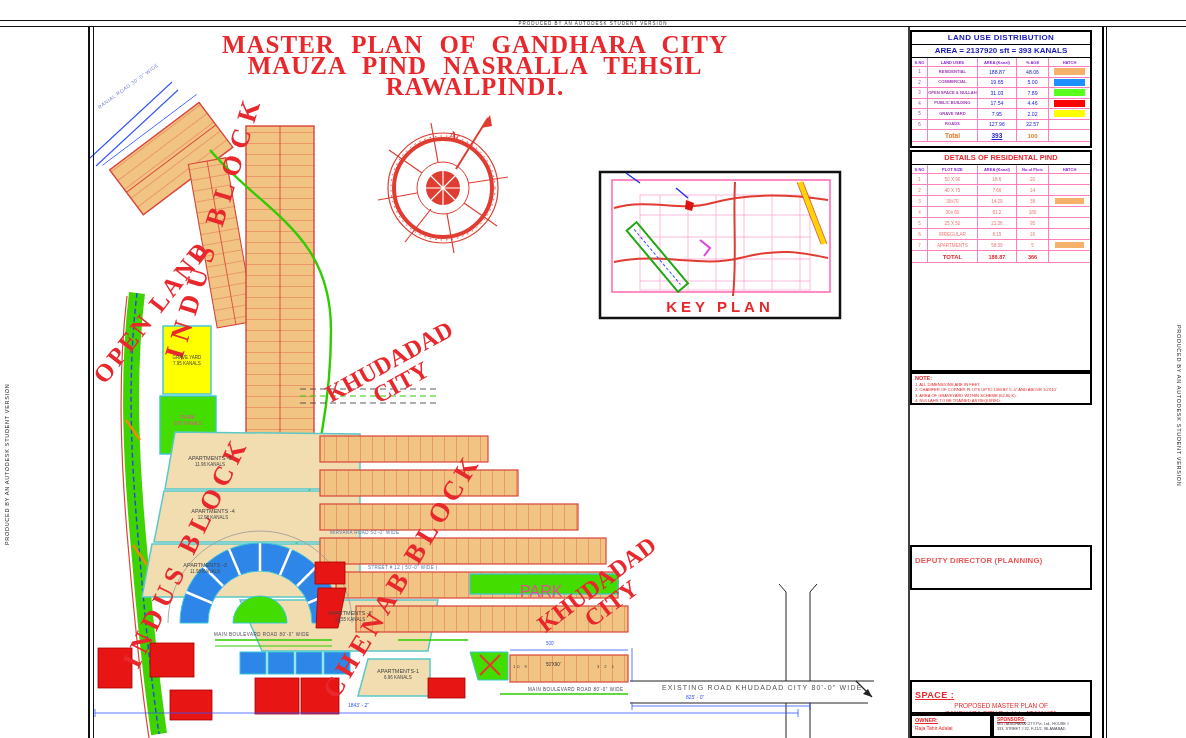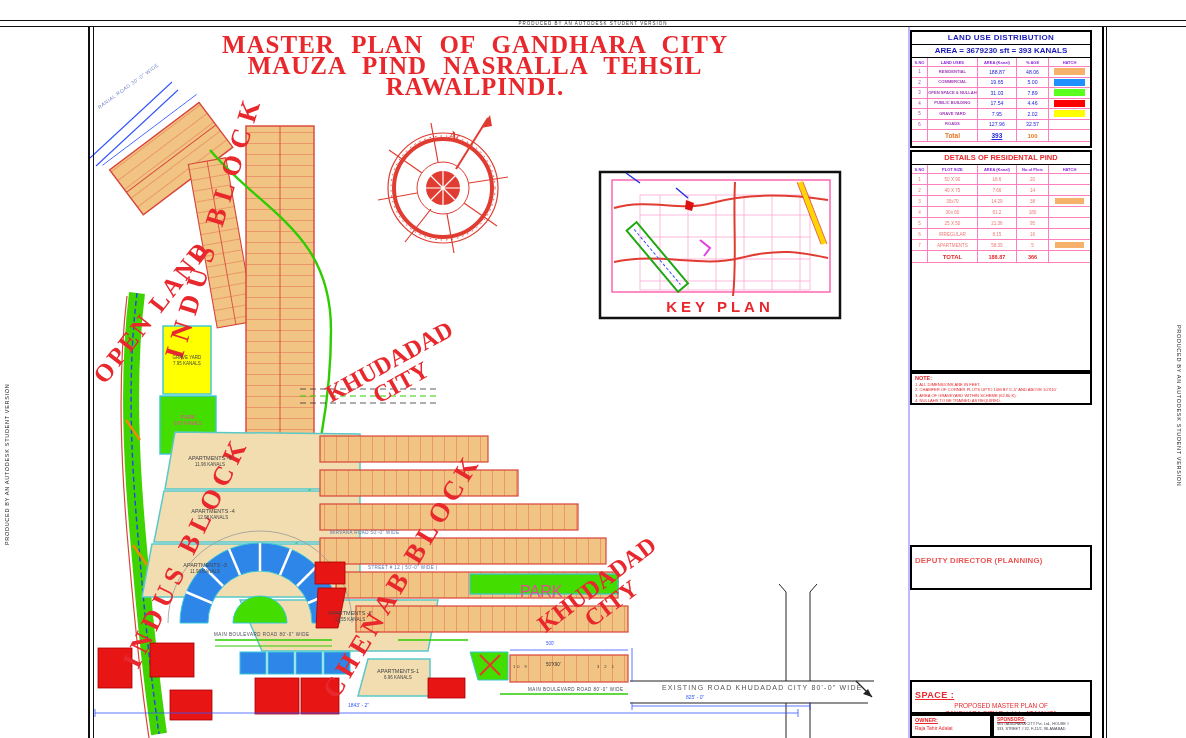--- a/index.html
+++ b/index.html
@@ -31,21 +31,21 @@
   .feat .n2{font-size:4.5px}
   .parklab{color:#ec4899}
   .streetlab{color:#5577AA;font-size:4.5px;letter-spacing:.4px}
   .roadlab{color:#445;font-size:4.5px;letter-spacing:.5px}
   .bigroadlab{color:#555;font-size:7px;letter-spacing:1.2px}
   .dimlab{color:#3355FF;font-size:5px}
   .pnum{color:#333;font-size:4px;letter-spacing:2px}
   .ranial{color:#7788CC;font-size:5px;letter-spacing:.5px;transform:rotate(-36deg);transform-origin:left bottom}
   
   .panel{position:absolute;left:908px;top:27px;width:196px;height:711px;box-sizing:border-box;
-         border-left:2px solid #c4b5fd;border-right:2px solid #000;background:#fff}
+         border-left:2px solid #404040;border-right:2px solid #000;background:#fff}
   .pbox{position:absolute;left:0;width:182px;box-sizing:border-box;border:2px solid #000;background:#fff;overflow:hidden}
   .tbl-title{height:13px;line-height:12px;text-align:center;font-weight:bold;border-bottom:1.6px solid #000;box-sizing:border-box}
   .lu-title{color:#1A1AB8;font-size:8px;letter-spacing:.3px}
   .lu-area{height:13px;line-height:12px;text-align:center;color:#1A1AB8;font-weight:bold;font-size:8px;
            border-bottom:1.4px solid #000;box-sizing:border-box}
   .frow{display:flex;box-sizing:border-box;align-items:center}
   .frow>span{display:block;box-sizing:border-box;border-right:1px solid #FF7FBF;height:100%;
              display:flex;align-items:center;justify-content:center;text-align:center;overflow:hidden}
   .frow>span:last-child{border-right:none}
   .c0{width:9%}.c1{width:28%}.c2{width:22%}.c3{width:18%}.c4{width:23%}
@@ -306,21 +306,21 @@
 <div class="maplab dimlab" style="left:686px;top:694px">825' - 0"</div>
 <div class="maplab dimlab" style="left:546px;top:641px;font-size:4.5px">500'</div>
 <div class="maplab pnum" style="left:513px;top:664px">10  9</div>
 <div class="maplab pnum" style="left:546px;top:662px;font-size:4.5px;letter-spacing:0">50'X90'</div>
 <div class="maplab pnum" style="left:597px;top:664px">3  2  1</div>
 
 <div class="panel">
 
   <div class="pbox" style="top:3px;height:118px">
     <div class="tbl-title lu-title">LAND USE DISTRIBUTION</div>
-    <div class="lu-area">AREA  =  3679230 sft   =   393 KANALS</div>
+    <div class="lu-area">AREA  =  2137920 sft   =   393 KANALS</div>
     <div class="frow hrow">
       <span class="c0">S.NO</span>
       <span class="c1">LAND USES</span>
       <span class="c2">AREA (Kanal)</span>
       <span class="c3">% AGE</span>
       <span class="c4">HATCH</span>
     </div>
     <div class="frow lu-row">
       <span class="c0 num">1</span>
       <span class="c1 lbl">RESIDENTIAL</span>

